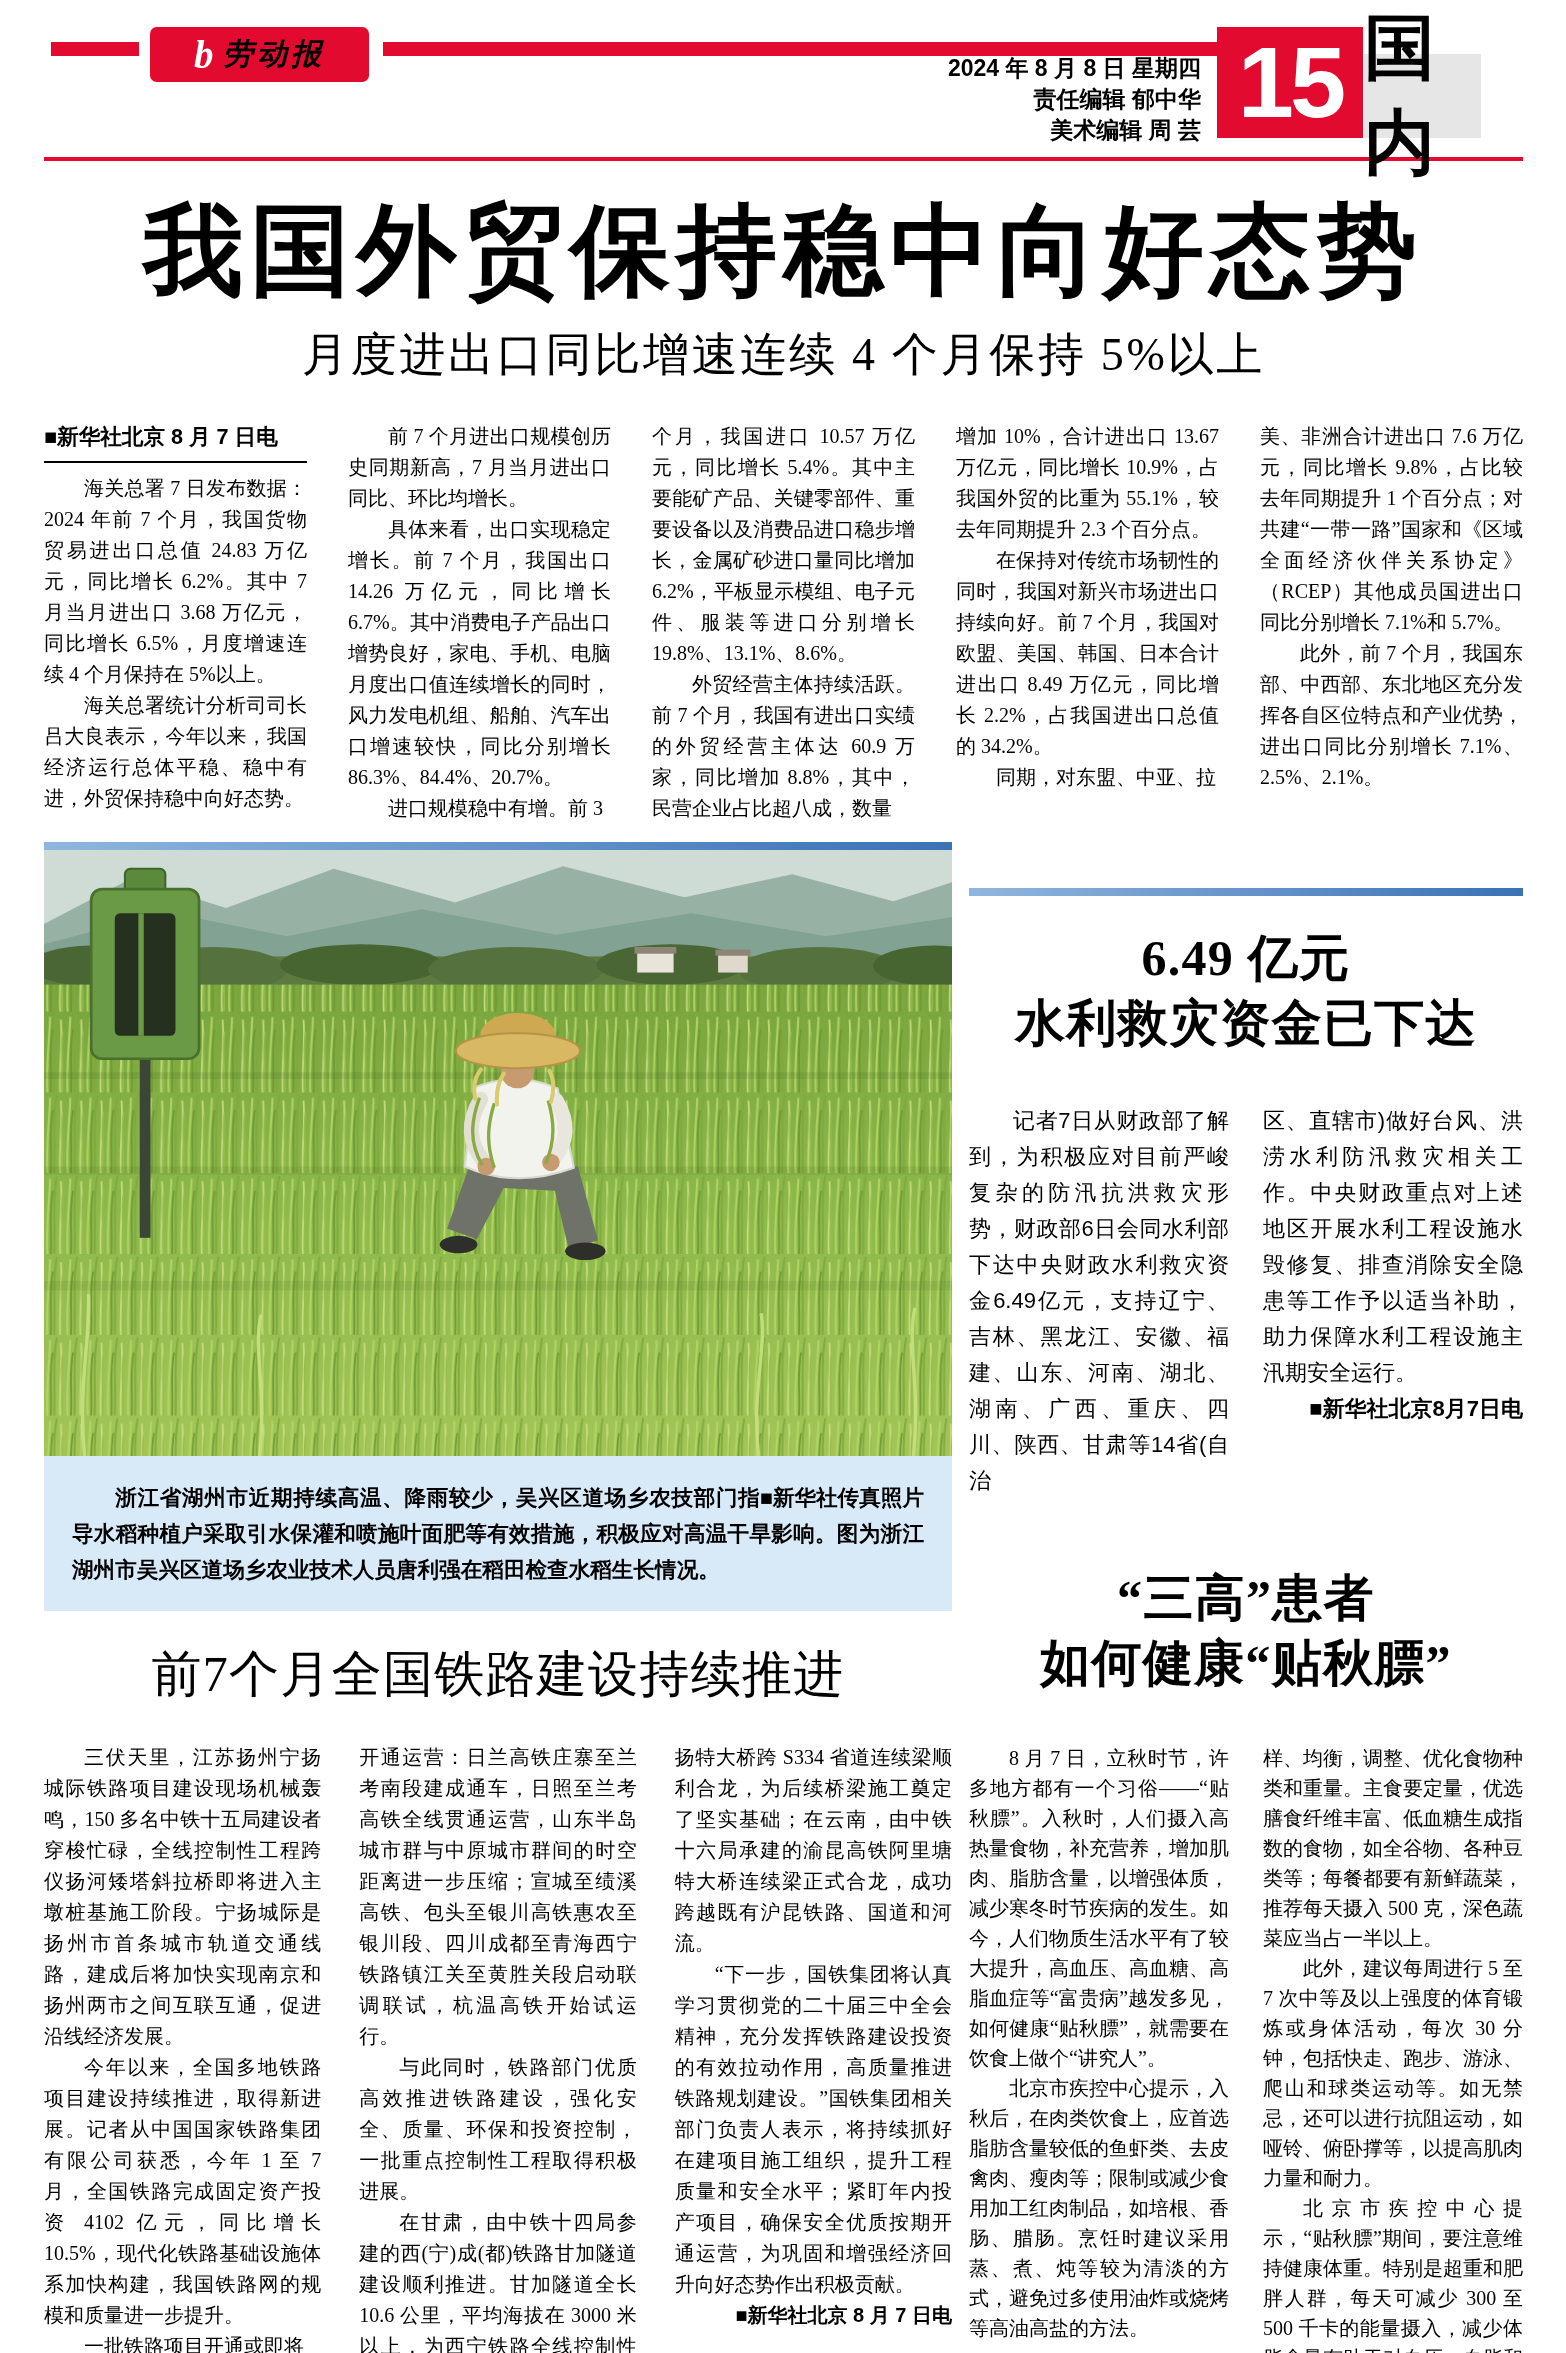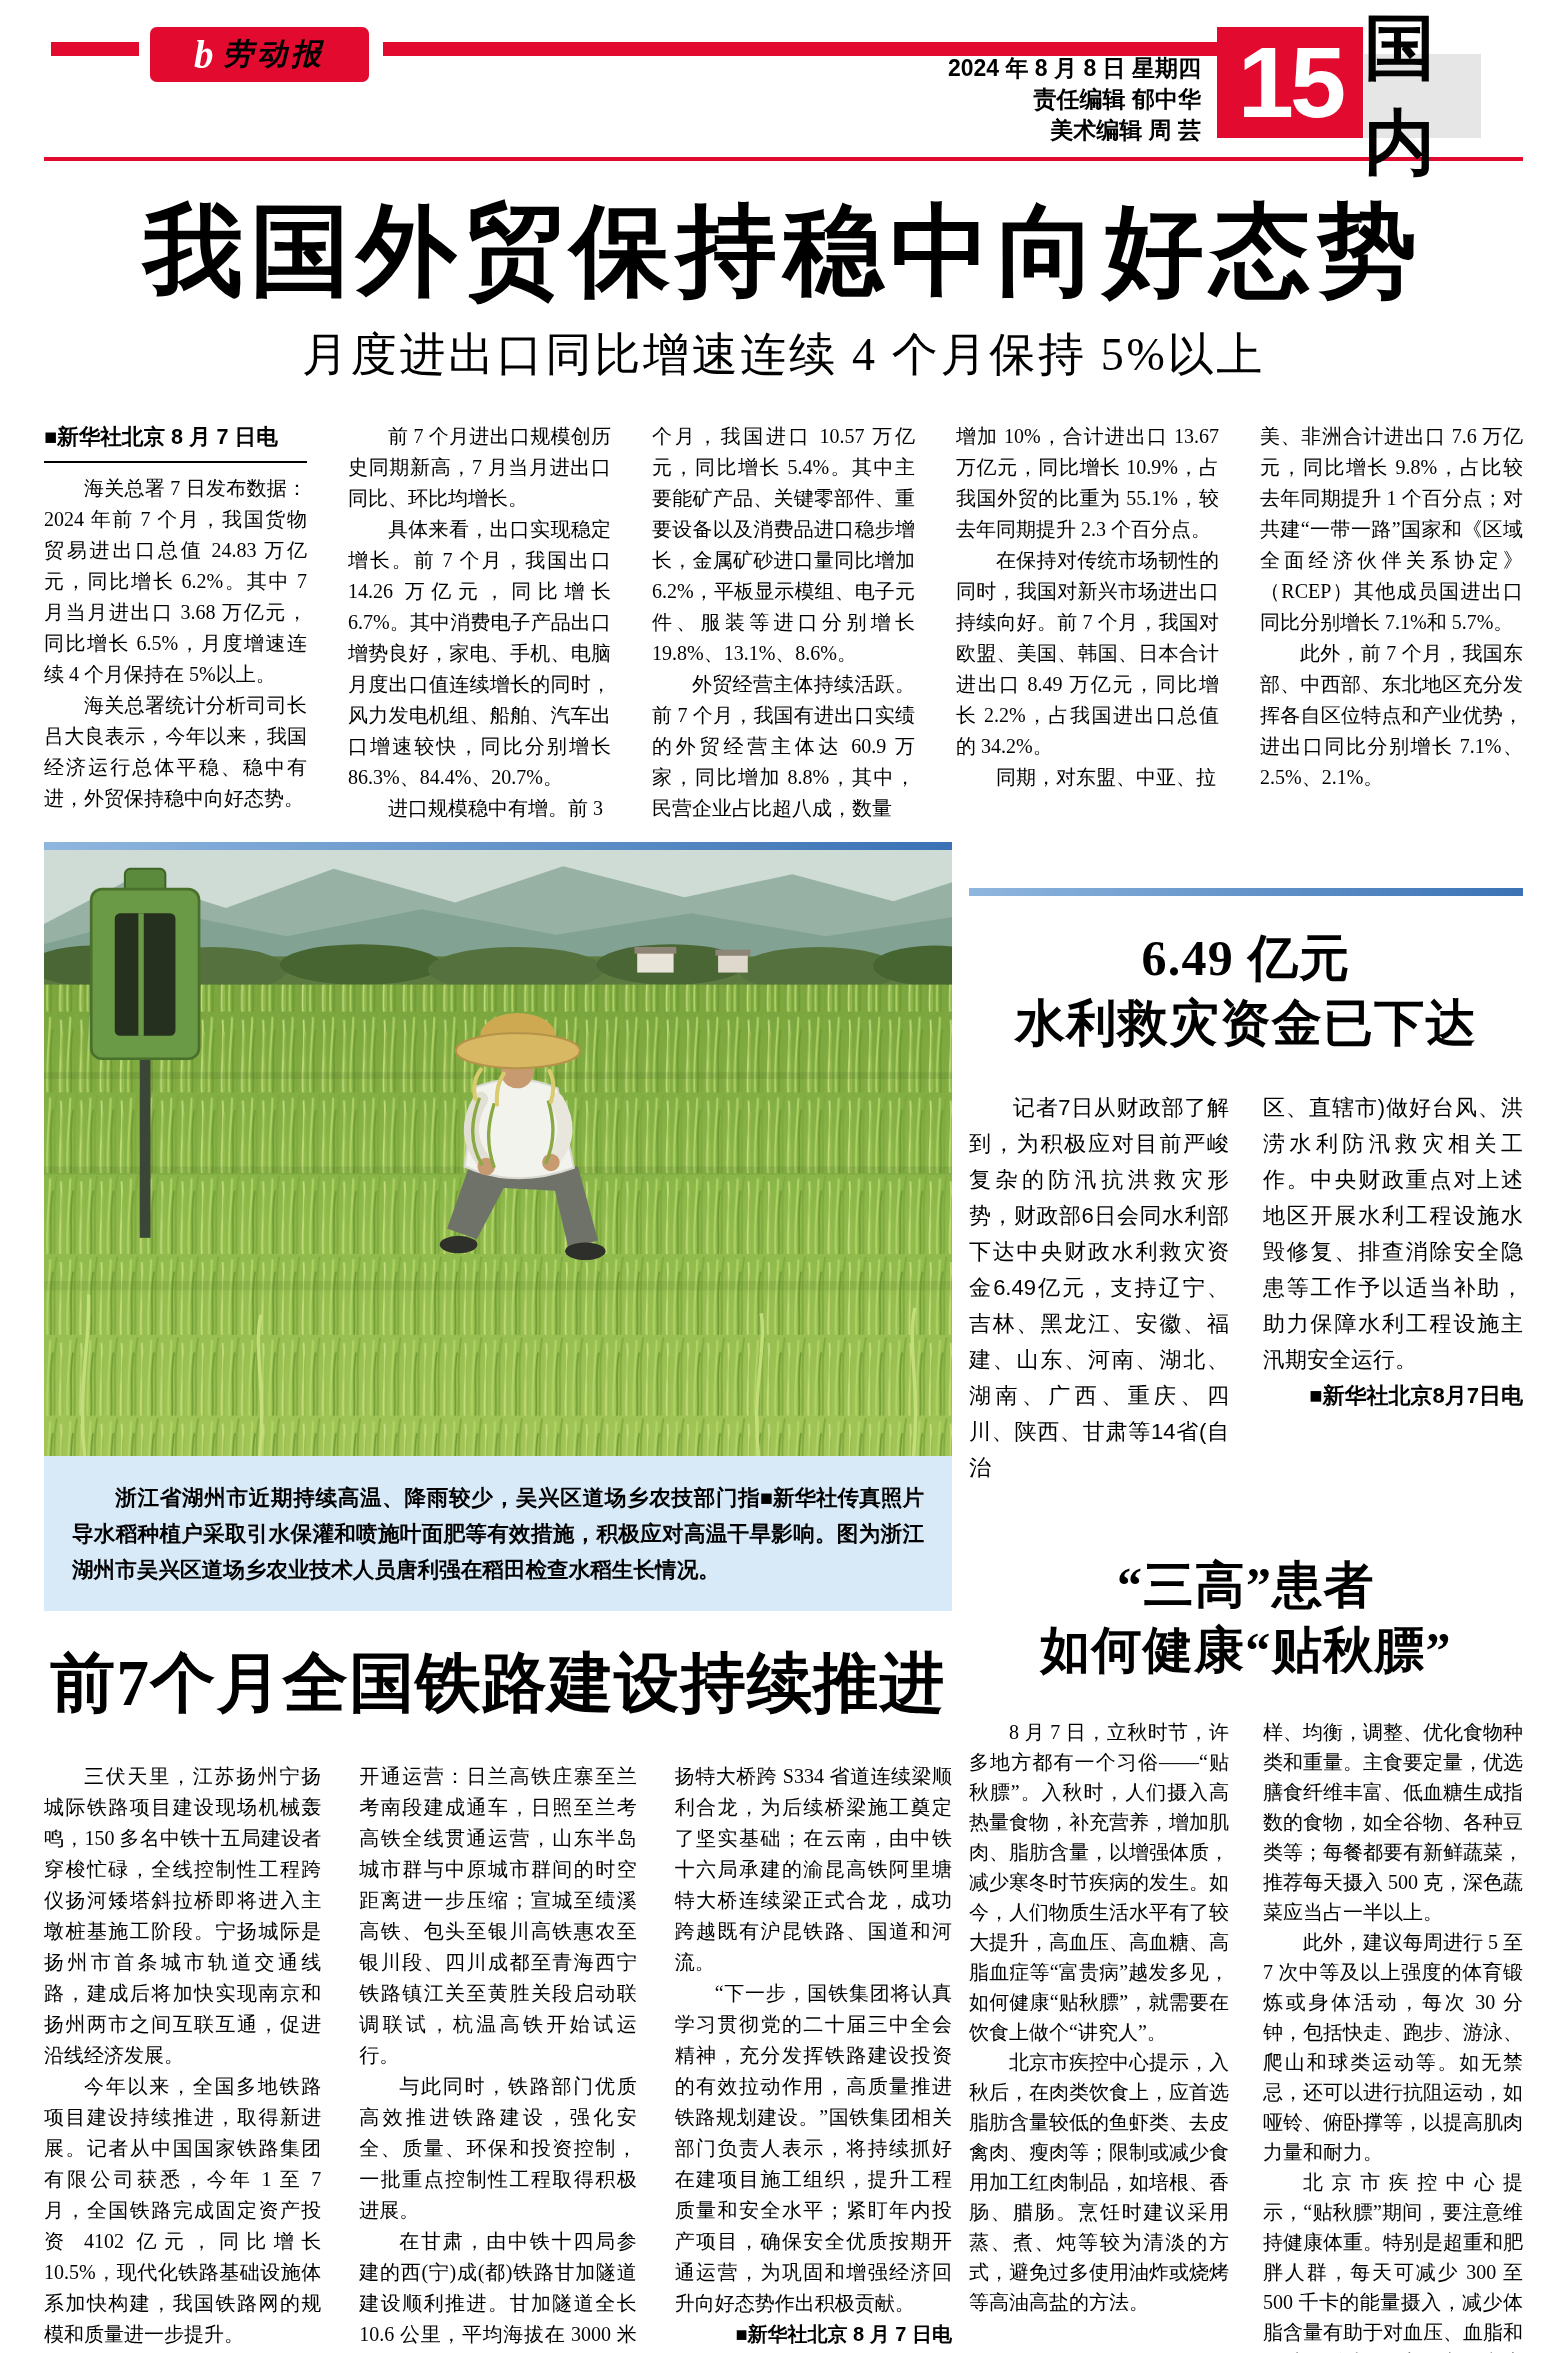--- a/index.html
+++ b/index.html
@@ -41,26 +41,26 @@
   .lower{display:flex;gap:17px;margin-top:17.5px;}
   .left-col{width:908px;flex:none;}
   .right-rail{flex:1;min-width:0;padding-top:46px;}
   .blue-bar{height:8.8px;background:linear-gradient(90deg,#8fb6de,#3a72b5);}
   .photo-wrap{width:908px;height:606px;overflow:hidden;}
   .caption{background:#d8eaf8;padding:24px 28px 23px 28px;
            font-family:"Liberation Sans","DejaVu Sans",sans-serif;font-weight:700;
            font-size:21.6px;line-height:36px;text-align:justify;text-indent:2em;min-height:80px;}
   .caption .credit{float:right;text-indent:0;}
   .rail-headline{margin:30px 0 0 0;text-align:center;font-size:50px;font-weight:900;line-height:1.3;letter-spacing:1.3px;}
-  .rail-cols{display:flex;gap:34px;margin-top:34px;justify-content:flex-end;}
+  .rail-cols{display:flex;gap:34px;margin-top:47px;justify-content:flex-end;}
   .rail-cols .col{flex:1;min-width:0;}
   .flood-body{font-family:"Liberation Sans","DejaVu Sans",sans-serif;font-size:22px;line-height:36px;font-weight:500;}
   .san-body{font-size:20px;line-height:30px;}
   .san-headline{margin-top:67px;}
-  .rw-headline{margin:32px 0 0 0;text-align:center;font-size:65px;font-weight:700;letter-spacing:1.3px;line-height:1.25;}
+  .rw-headline{margin:32px 0 0 0;text-align:center;font-size:50px;font-weight:400;letter-spacing:1.3px;line-height:1.25;}
   .rw-cols{display:flex;gap:38px;margin-top:36px;font-size:20px;line-height:31px;}
   .rw-cols .col{flex:1;min-width:0;}
 </style>
 </head>
 <body>
 
 <div class="page">
 
   <header>
     <div class="hbar left"></div>

